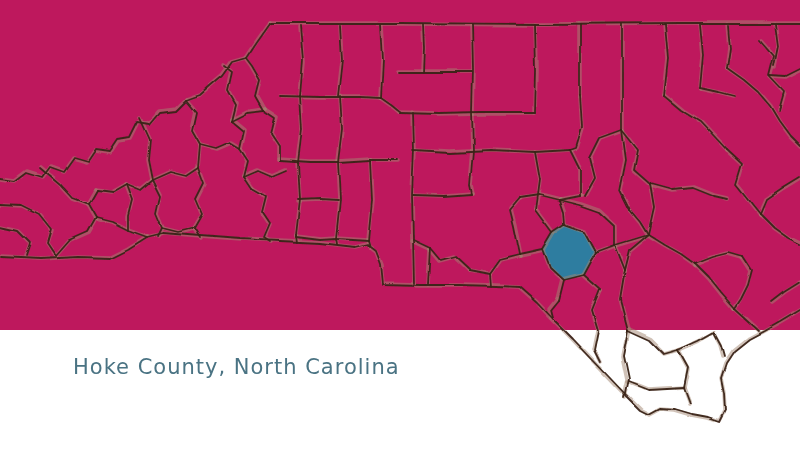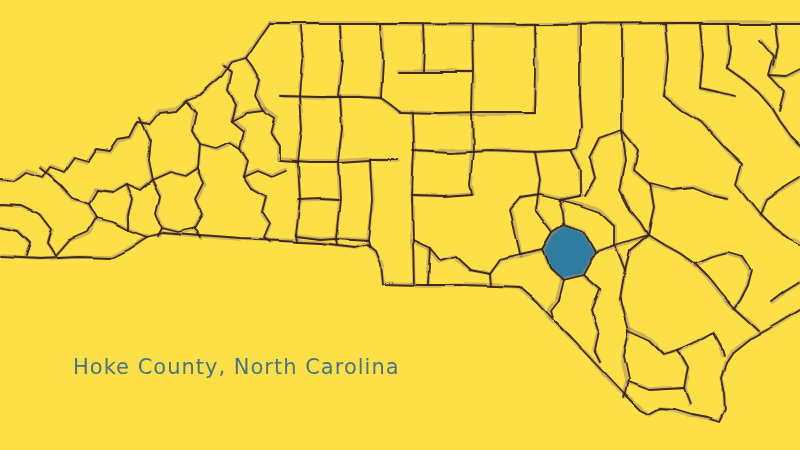--- a/index.html
+++ b/index.html
@@ -4,22 +4,22 @@
 <style>
   html, body { margin: 0; padding: 0; }
   body {
     width: 800px; height: 450px;
     background: #ffffff;
     font-family: "DejaVu Sans", sans-serif;
     overflow: hidden;
   }
   .map-wrap {
     position: relative;
-    width: 800px; height: 450px;
-    background: #fde047;
+    width: 800px; height: 330px;
+    background: #be185d;
   }
   svg { display: block; }
   .caption {
     font-family: "DejaVu Sans", sans-serif;
     font-size: 21px;
     letter-spacing: 1px;
     font-weight: 500;
   }
 </style>
 </head>

